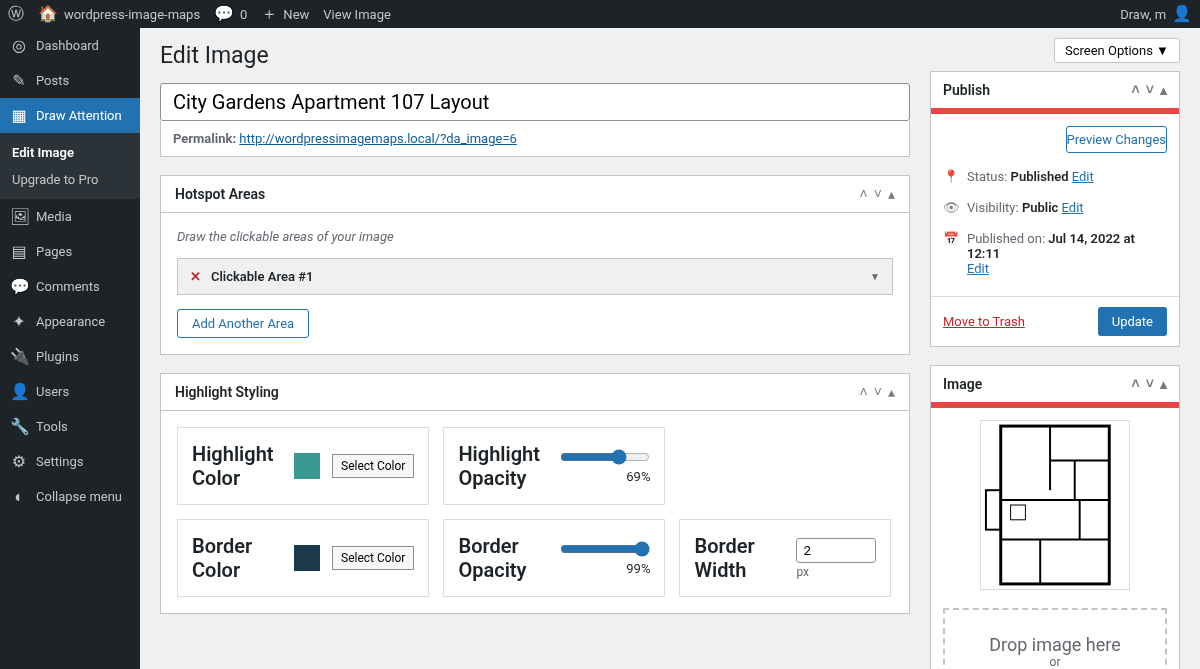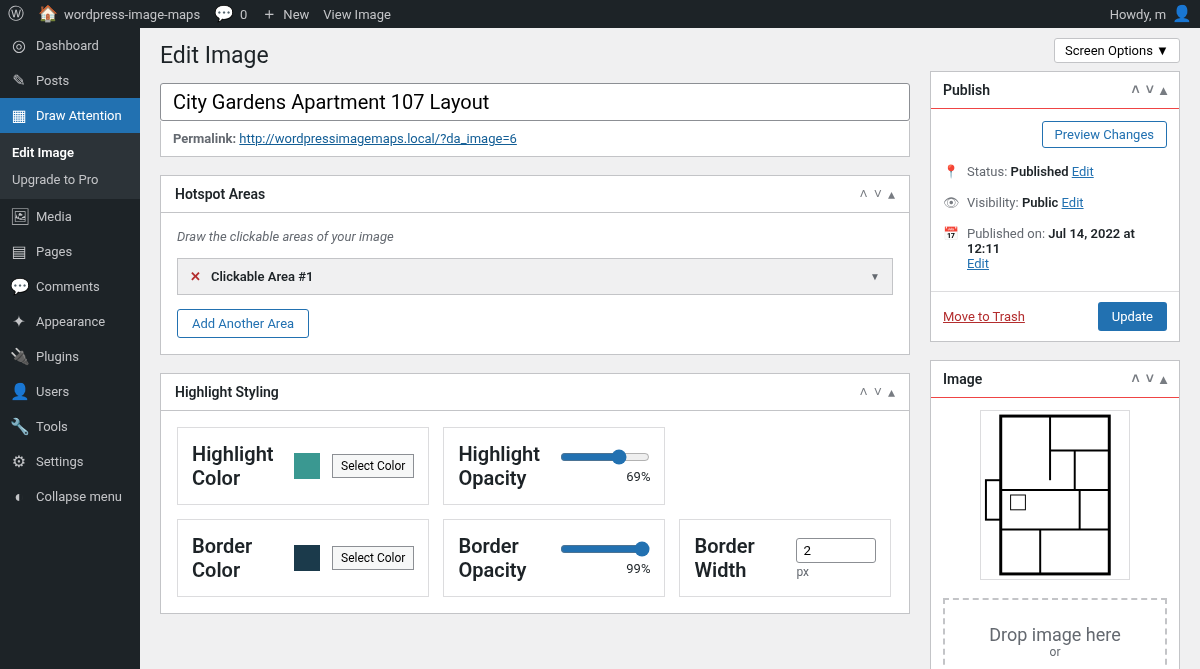--- a/index.html
+++ b/index.html
@@ -41,23 +41,23 @@
 .style-grid { display: flex; flex-wrap: wrap; gap: 14px; }
 .style-card { border: 1px solid #dcdcde; padding: 14px; display: flex; align-items: center; gap: 12px; }
 .style-card .lbl { font-weight: 600; font-size: 20px; max-width: 90px; }
 .swatch { width: 26px; height: 26px; }
 .select-color { border: 1px solid #8c8f94; padding: 4px 8px; font-size: 12px; cursor: pointer; background: #f6f7f7; }
 .slider { width: 90px; }
 .slider-wrap { display: flex; align-items: flex-end; gap: 4px; font-size: 13px; flex-direction: column; }
 .num-input { width: 80px; padding: 4px 6px; border: 1px solid #8c8f94; border-radius: 3px; }
 .unit { font-size: 12px; color: #646970; margin-top: 2px; }
 .side-box { background: #fff; border: 1px solid #c3c4c7; margin-bottom: 18px; }
-.side-head { display: flex; align-items: center; justify-content: space-between; padding: 10px 12px; border-bottom: 1px solid #ef4444; font-weight: 600; font-size: 14px; }
+.side-head { display: flex; align-items: center; justify-content: space-between; padding: 10px 12px; border-bottom: 6px solid #ef4444; font-weight: 600; font-size: 14px; }
 .side-body { padding: 12px; }
-.preview-btn { border: 1px solid #2271b1; color: #2271b1; background: #fff; padding: 5px 12px; border-radius: 3px; cursor: pointer; float: right; font-size: 13px; }
+.preview-btn { border: 1px solid #2271b1; color: #2271b1; background: #fff; padding: 5px 0; border-radius: 3px; cursor: pointer; float: right; font-size: 13px; }
 .pub-row { display: flex; align-items: flex-start; gap: 8px; padding: 8px 0; font-size: 13px; clear: both; }
 .pub-row .lab { color: #646970; }
 .pub-row .val { font-weight: 600; }
 .pub-row a { color: #2271b1; text-decoration: underline; }
 .pub-ico { width: 16px; color: #787c82; text-align: center; }
 .side-foot { border-top: 1px solid #dcdcde; padding: 10px 12px; display: flex; justify-content: space-between; align-items: center; }
 .trash-link { color: #b32d2e; text-decoration: underline; cursor: pointer; }
 .btn-primary { background: #2271b1; color: #fff; border: none; padding: 7px 14px; border-radius: 3px; cursor: pointer; font-size: 13px; }
 .floorplan { border: 1px solid #dcdcde; margin: 0 auto; display: block; }
 .dropzone { border: 2px dashed #c3c4c7; padding: 24px 10px; text-align: center; font-size: 18px; color: #646970; margin-top: 18px; }
@@ -84,21 +84,21 @@
     <a href="#">
         <span class="ab-ico">＋</span>
         <span>New</span>
       </a>
     <a href="#">
         <span>View Image</span>
       </a>
   </div>
   <div class="adminbar-right">
     <a href="#">
-        <span>Howdy, m</span>
+        <span>Draw, m</span>
         <span class="ab-ico">👤</span>
       </a>
   </div>
 </div>
 
 <div class="main">
   <div class="sidebar">
     <div class="menu-item">
         <span class="mi-ico">◎</span>
         <span>Dashboard</span>

